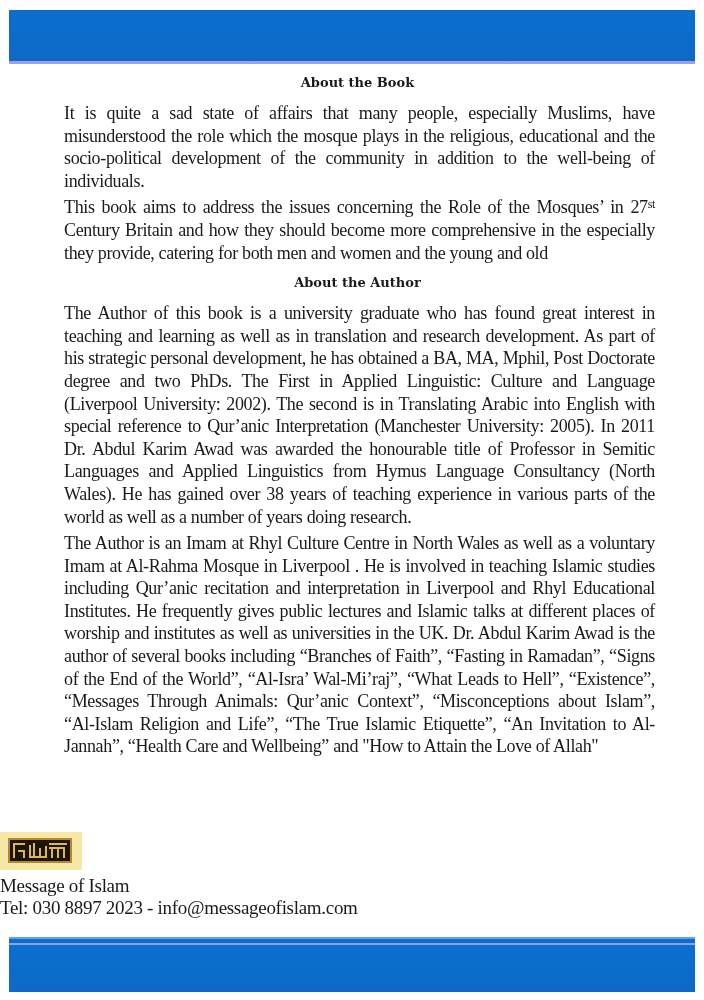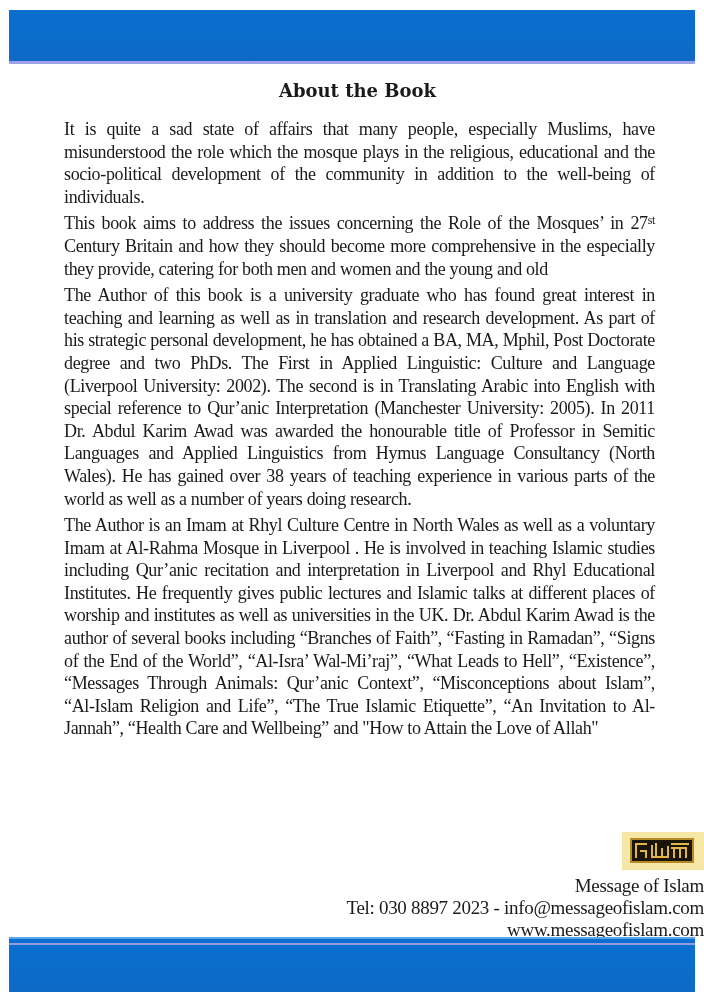--- a/index.html
+++ b/index.html
@@ -2,41 +2,42 @@
 <html><head>
   <meta charset="utf-8">
   <style>
     html, body { margin: 0; padding: 0; background: #ffffff; }
     body { width: 704px; height: 1000px; position: relative; overflow: hidden; font-family: "DejaVu Serif", serif; color: #1a1a1a; }
     .bar { position: absolute; left: 9px; width: 686px; background: linear-gradient(180deg, #0a6fd0 0%, #0b6cca 60%, #0f68c6 100%); }
     .bar.top { top: 10px; height: 51px; border-bottom: 3px solid #9da2e6; }
     .bar.bottom { top: 937px; height: 53px; border-top: 2px solid #5da3e8; }
     .bar.bottom::before { content: ""; position: absolute; left: 0; right: 0; top: 4px; height: 2px; background: #b7a7e0; opacity: 0.8; }
     .content { position: absolute; left: 60px; top: 64px; width: 595px; }
-    h2 { font-family: "DejaVu Serif", serif; font-weight: bold; font-size: 18px; text-align: center; margin: 16px; line-height: 22px; }
+    h2 { font-family: "DejaVu Serif", serif; font-weight: bold; font-size: 13px; text-align: center; margin: 8px; line-height: 22px; }
     p { margin: 0 0 4px 4px; font-size: 15.6px; line-height: 22.6px; text-align: justify; letter-spacing: -0.35px; font-family: "Liberation Serif", serif; font-size: 18px; }
     p.last-left { text-align-last: left; }
     sup { font-size: 12px; vertical-align: 5px; line-height: 0; }
-    .footer { position: absolute; left: 0; width: 704px; top: 832px; text-align: right; font-family: "Liberation Serif", serif; }
+    .footer { position: absolute; left: 0; width: 704px; top: 832px; text-align: left; font-family: "Liberation Serif", serif; }
     .logo { display: inline-block; width: 82px; height: 38px; background: #f6e7a6; position: relative; margin-left: 0; }
     .logo .inner { position: absolute; left: 8px; top: 6px; width: 64px; height: 25px; background: #1b1409; border: 2px solid #b38a25; box-sizing: border-box; }
     .logo .inner span { position: absolute; background: #e0b64a; }
     .footer .line { font-size: 19px; line-height: 22px; color: #1a1a1a; letter-spacing: -0.3px; }
     .footer .org { margin-top: 1px; }
   </style>
 </head>
 <body>
 
 <div class="bar top"></div>
 
 <div class="content">
   <h2>About the Book</h2>
   <p class="last-left">It is quite a sad state of affairs that many people, especially Muslims, have misunderstood the role which the mosque plays in the religious, educational and the socio-political development of the community in addition to the well-being of individuals.</p>
   <p class="last-left"><span>This book aims to address the issues concerning the Role of the Mosques’ in 27</span><sup>st</sup><span> Century Britain and how they should become more comprehensive in the especially they provide, catering for both men and women and the young and old</span></p>
 
+  <h2>About the Author</h2>
   <p class="last-left">The Author of this book is a university graduate who has found great interest in teaching and learning as well as in translation and research development. As part of his strategic personal development, he has obtained a BA, MA, Mphil, Post Doctorate degree and two PhDs. The First in Applied Linguistic: Culture and Language (Liverpool University: 2002). The second is in Translating Arabic into English with special reference to Qur’anic Interpretation (Manchester University: 2005). In 2011 Dr. Abdul Karim Awad was awarded the honourable title of Professor in Semitic Languages and Applied Linguistics from Hymus Language Consultancy (North Wales). He  has gained over 38 years of teaching experience in various parts of the world as well as a number of years doing research.</p>
   <p class="last-left">The Author is an Imam at Rhyl Culture Centre in North Wales as well as a voluntary Imam at Al-Rahma Mosque in Liverpool . He is involved in teaching Islamic studies including Qur’anic recitation and interpretation in Liverpool and Rhyl Educational Institutes. He frequently gives public lectures and Islamic talks at different places of worship and institutes as well as universities in the UK. Dr. Abdul Karim Awad is the author of several books including “Branches of Faith”, “Fasting in Ramadan”, “Signs of the End of the World”, “Al-Isra’ Wal-Mi’raj”, “What Leads to Hell”, “Existence”, “Messages Through Animals: Qur’anic Context”, “Misconceptions about Islam”, “Al-Islam Religion and Life”, “The True Islamic Etiquette”, “An Invitation to Al-Jannah”, “Health Care and Wellbeing” and "How to Attain the Love of Allah"</p>
 </div>
 
 <div class="footer">
   <div class="logo">
     <div class="inner">
       <span style="left:3px;top:3px;width:2px;height:15px;"></span>
       <span style="left:3px;top:3px;width:12px;height:2px;"></span>
       <span style="left:8px;top:10px;width:7px;height:2px;"></span>
@@ -48,16 +49,15 @@
       <span style="left:35px;top:6px;width:2px;height:12px;"></span>
       <span style="left:39px;top:3px;width:18px;height:2px;"></span>
       <span style="left:41px;top:7px;width:2px;height:11px;"></span>
       <span style="left:47px;top:7px;width:2px;height:11px;"></span>
       <span style="left:53px;top:7px;width:2px;height:11px;"></span>
       <span style="left:39px;top:7px;width:16px;height:2px;"></span>
     </div>
   </div>
   <div class="line org">Message of Islam</div>
   <div class="line">Tel: 030 8897 2023 - info@messageofislam.com</div>
-  <div class="line">www.messageofislam.com</div>
 </div>
 
 <div class="bar bottom"></div>
 
 </body></html>

